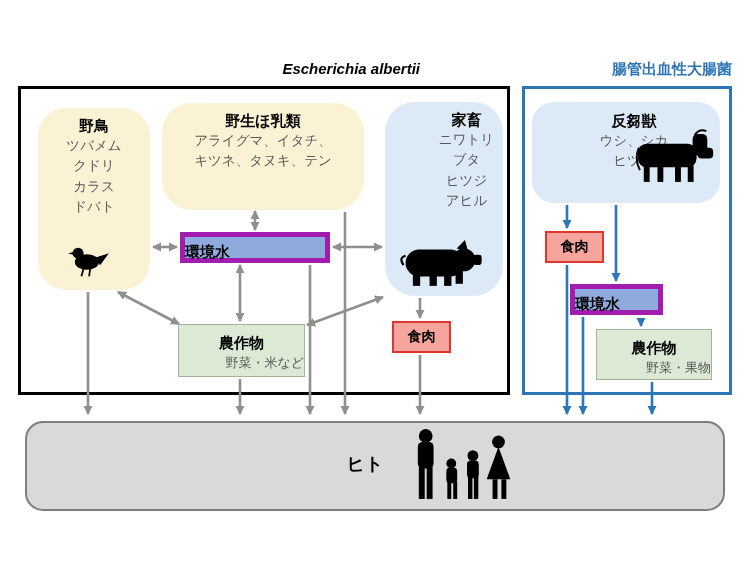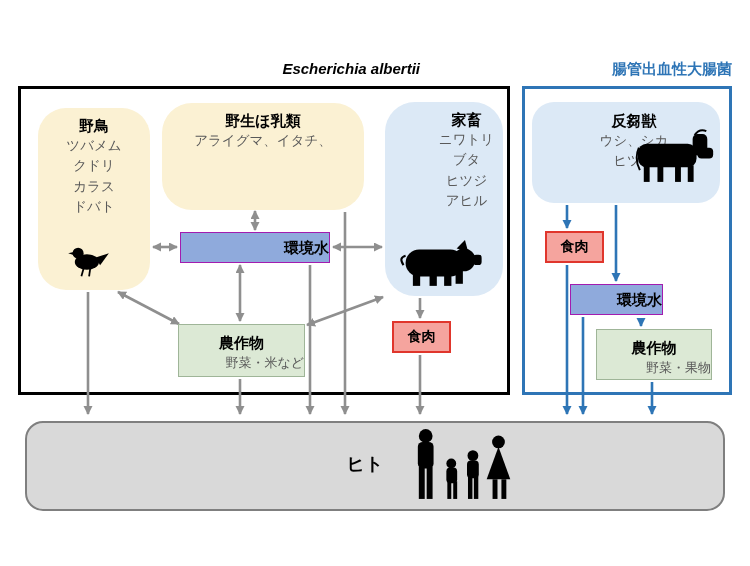--- a/index.html
+++ b/index.html
@@ -28,21 +28,21 @@
   .panel.black{border:3px solid #000;}
   .panel.blueb{border:3px solid var(--blue-accent);}
   .node{position:absolute;box-sizing:border-box;text-align:center;}
   .rounded{border-radius:28px;}
   .cream{background:var(--cream);}
   .lblue{background:var(--light-blue);}
   .node-title{font-size:15px;font-weight:bold;color:#000;margin-top:9px;}
   .ln{font-size:13.5px;color:var(--secondary-text);line-height:1.5;}
   .envwater{
     position:absolute;box-sizing:border-box;background:var(--periwinkle);
-    border:1px solid #a21caf;font-size:15px;font-weight:bold;text-align:right;
+    border:5px solid #a21caf;font-size:15px;font-weight:bold;text-align:left;
   }
   .crops{
     position:absolute;box-sizing:border-box;background:var(--green);
     border:1px solid #9fb598;text-align:center;
   }
   .crops .node-title{}
   .crops .sub{font-size:13px;color:var(--secondary-text);margin-top:1px;text-align:right;}
   .meat{
     position:absolute;box-sizing:border-box;background:var(--meat-fill);
     border:2px solid var(--meat-border);font-size:14px;font-weight:bold;text-align:center;
@@ -113,20 +113,21 @@
     <polygon points="11,6 2,8 11,11" fill="#000"></polygon>
     <ellipse cx="19" cy="16" rx="11" ry="7" fill="#000"></ellipse>
     <polygon points="27,12 39,8 31,19" fill="#000"></polygon>
     <line x1="16" y1="22" x2="14" y2="29" stroke="#000" stroke-width="1.6"></line>
     <line x1="22" y1="22" x2="21" y2="29" stroke="#000" stroke-width="1.6"></line>
   </svg>
 
   <div class="node rounded cream" style="left:162px;top:103px;width:202px;height:107px;border-radius:30px;">
     <div class="node-title">野生ほ乳類</div>
     <div class="ln">アライグマ、イタチ、</div>
+    <div class="ln">キツネ、タヌキ、テン</div>
   </div>
 
   <div class="node rounded lblue" style="left:385px;top:102px;width:118px;height:194px;border-radius:30px;padding-left:45px;">
     <div class="node-title">家畜</div>
     <div class="ln">ニワトリ</div>
     <div class="ln">ブタ</div>
     <div class="ln">ヒツジ</div>
     <div class="ln">アヒル</div>
   </div>
   <svg class="abs icon" style="left:399px;top:239px;" width="84" height="50" viewBox="0 0 80 48">

